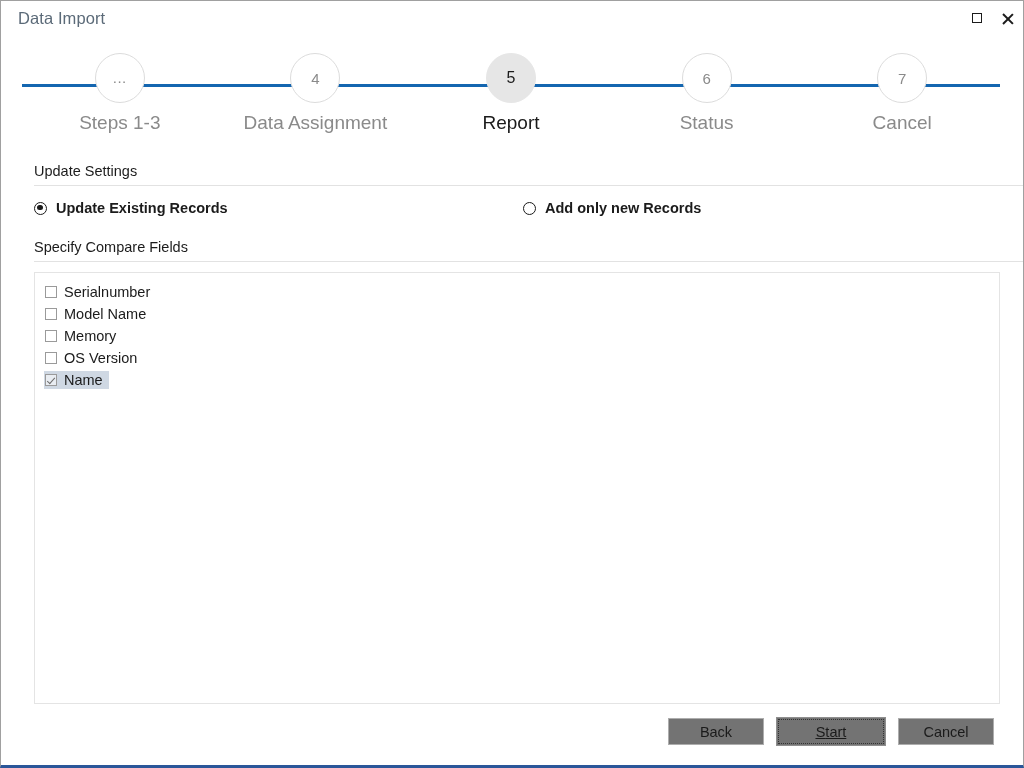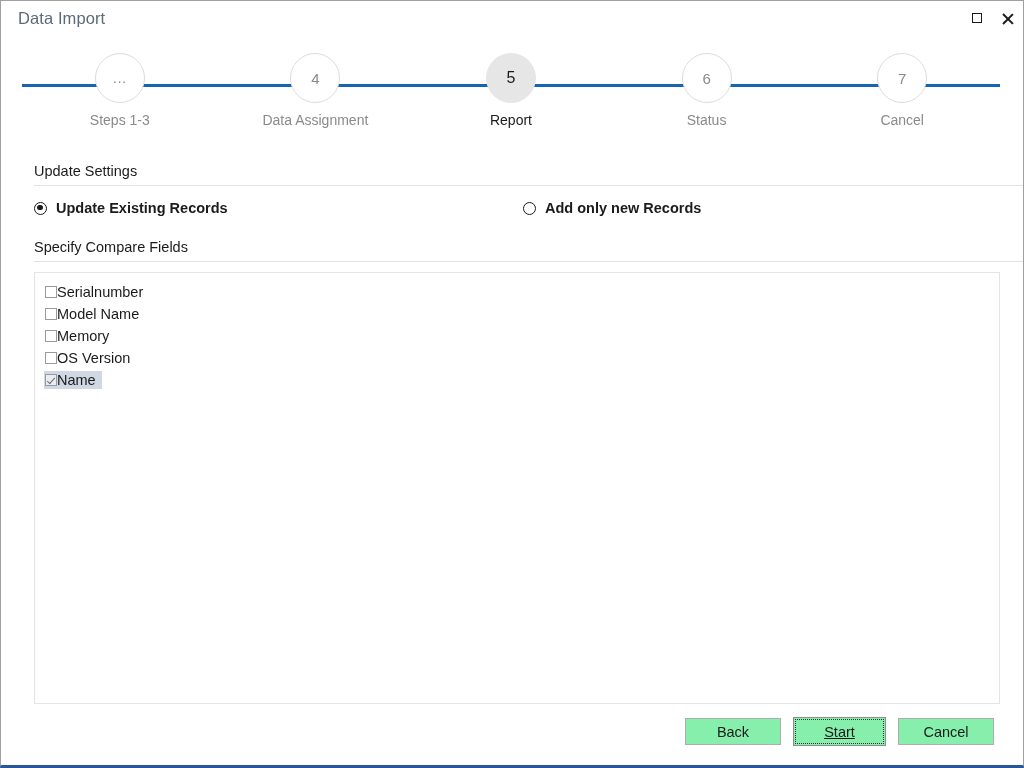--- a/index.html
+++ b/index.html
@@ -129,21 +129,21 @@
     color: #1b1b1b;
     font-size: 16px;
   }
   .step-dots {
     font-size: 15px;
     line-height: 8px;
     letter-spacing: 0.5px;
   }
   .step-label {
     margin-top: 9px;
-    font-size: 14px;
+    font-size: 19px;
     color: #8a8a8a;
     white-space: nowrap;
   }
   .step.active .step-label {
     color: #1b1b1b;
   }
 
   
   .content {
     position: absolute;
@@ -243,53 +243,54 @@
     position: absolute;
     left: 3.2px;
     top: 0.6px;
     width: 3.4px;
     height: 7px;
     border: solid #6e6e6e;
     border-width: 0 1.6px 1.6px 0;
     transform: rotate(42deg);
   }
   .list-label {
+    margin-left: 7px;
     font-size: 14.5px;
     color: #1b1b1b;
     white-space: nowrap;
   }
 
   
   .footer {
     position: absolute;
     right: 29px;
     bottom: 19px;
     display: flex;
     align-items: center;
     gap: 12px;
   }
   .btn {
     width: 96px;
     height: 27px;
     box-sizing: border-box;
-    background: #86efac;
+    background: #737373;
     border: 1px solid #adadad;
     font-family: "Liberation Sans", sans-serif;
     font-size: 14.5px;
     color: #1b1b1b;
     display: flex;
     align-items: center;
     justify-content: center;
     cursor: default;
     padding: 4px;
   }
   .btn.default {
     border: 1.6px solid #8e8e8e;
     position: relative;
-    width: 93px;
+    width: 110px;
     height: 29px;
     text-decoration: underline;
   }
   .btn.default .focus-ring {
     position: absolute;
     left: 1px; right: 1px; top: 1px; bottom: 1px;
     border: 1px dotted #333333;
     pointer-events: none;
   }
   .btn .accel { text-decoration: underline; }

